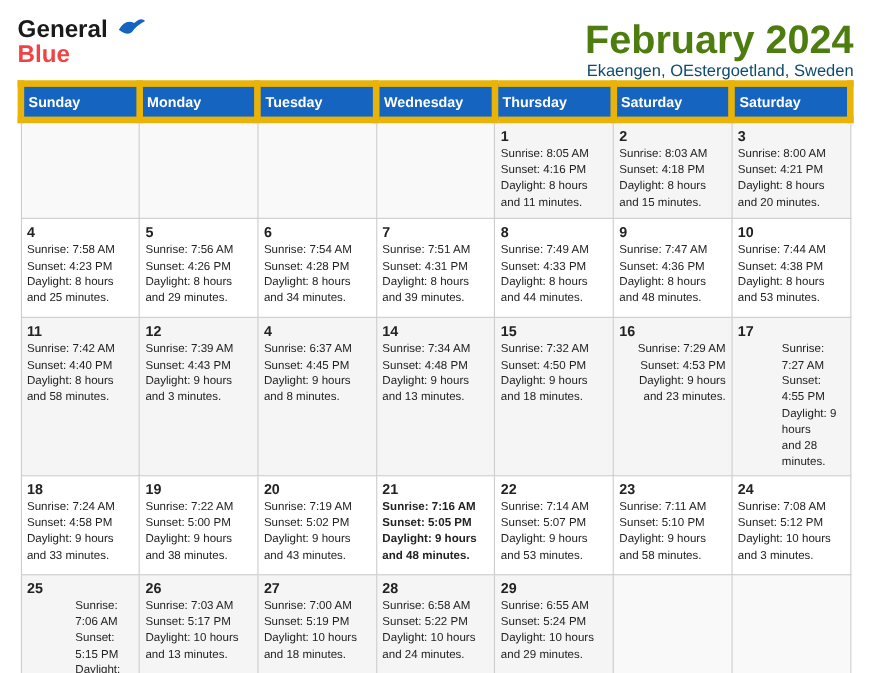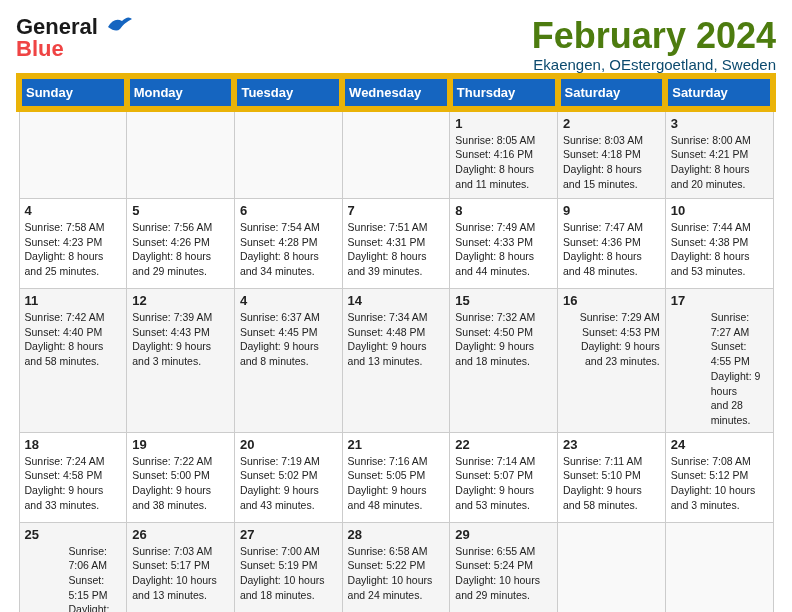--- a/index.html
+++ b/index.html
@@ -264,21 +264,21 @@
         </td>
         <td>
           <span class="day-num">20</span>
           <div class="day-info" style="white-space: pre-line;">Sunrise: 7:19 AM
 Sunset: 5:02 PM
 Daylight: 9 hours
 and 43 minutes.</div>
         </td>
         <td>
           <span class="day-num">21</span>
-          <div class="day-info" style="white-space: pre-line;">Sunrise: 7:16 AM
+          <div class="day-info" style="white-space: pre-line; font-weight: bold;">Sunrise: 7:16 AM
 Sunset: 5:05 PM
 Daylight: 9 hours
 and 48 minutes.</div>
         </td>
         <td>
           <span class="day-num">22</span>
           <div class="day-info" style="white-space: pre-line;">Sunrise: 7:14 AM
 Sunset: 5:07 PM
 Daylight: 9 hours
 and 53 minutes.</div>

